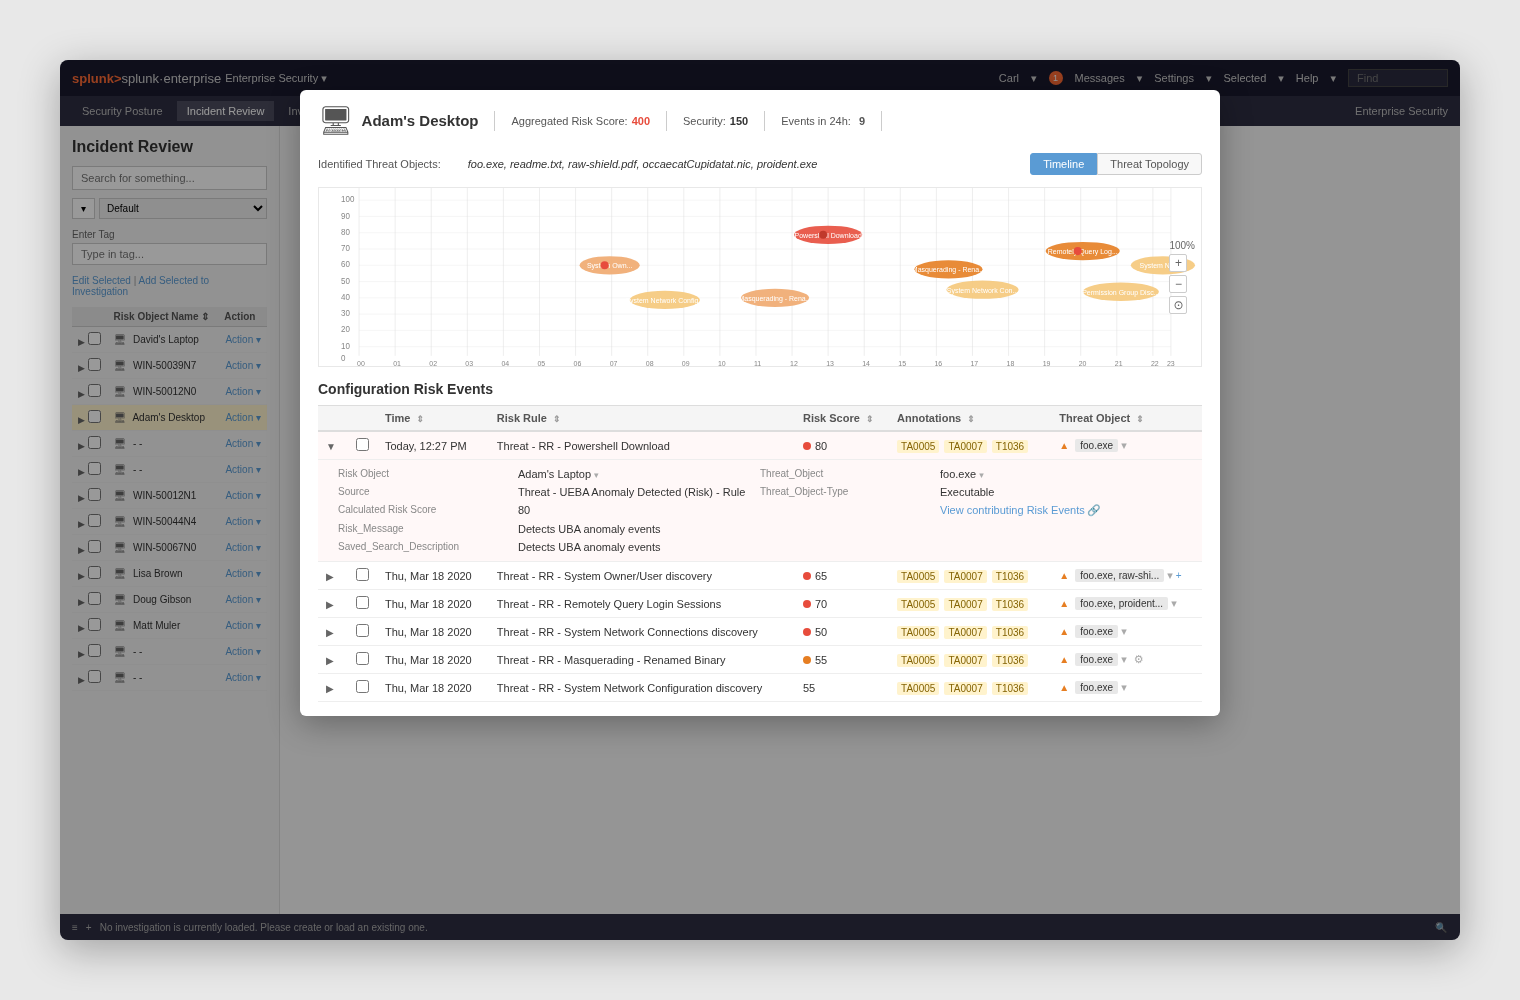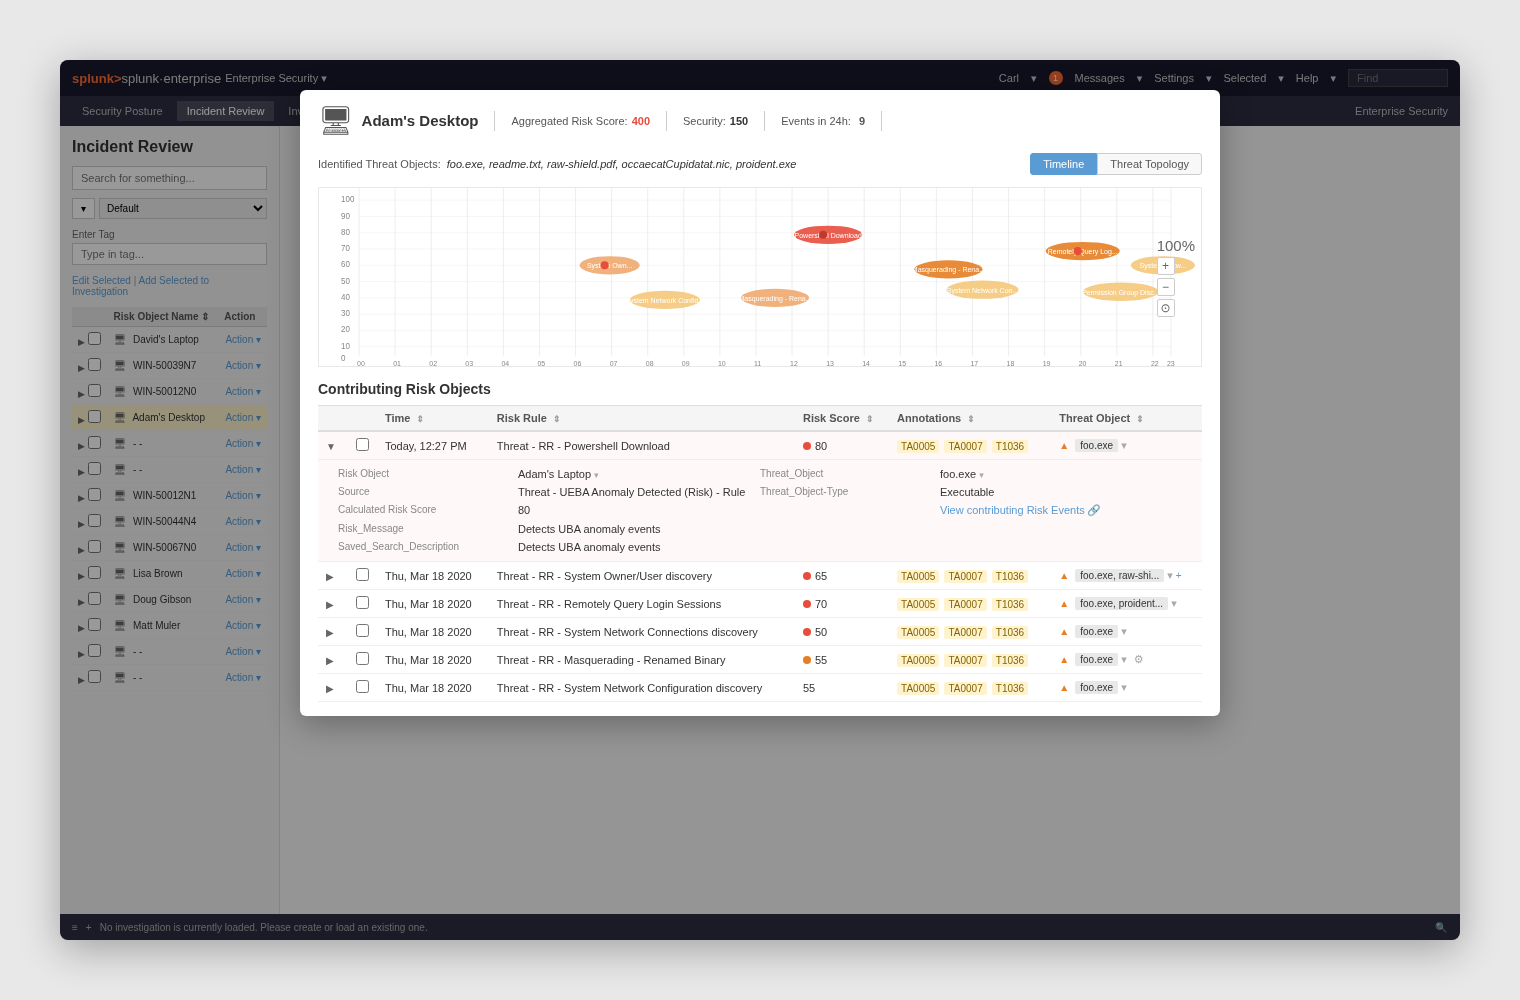--- a/index.html
+++ b/index.html
@@ -345,21 +345,21 @@
       border: 1px solid #ccc;
       cursor: pointer;
       display: flex;
       align-items: center;
       justify-content: center;
       font-size: 12px;
       color: #666;
       border-radius: 2px;
     }
     .zoom-pct {
-      font-size: 15px;
+      font-size: 10px;
       color: #666;
       text-align: center;
     }
 
     
     .contributing-title {
       font-size: 14px;
       font-weight: bold;
       color: #333;
       margin-bottom: 8px;
@@ -687,21 +687,21 @@
             <span class="risk-val-thresh">150</span>
           </div>
           <div class="divider-v"></div>
           <div class="risk-stat">
             <span>Events in 24h:</span>
             <span style="font-weight:bold;margin-left:4px">9</span>
           </div>
           <div class="divider-v"></div>
           <div class="risk-stat">
             <span class="threat-objects-label">Identified Threat Objects:</span>
-            <span class="threat-objects-val" style="margin-left:2px">foo.exe, readme.txt, raw-shield.pdf, occaecatCupidatat.nic, proident.exe</span>
+            <span class="threat-objects-val" style="margin-left:23px">foo.exe, readme.txt, raw-shield.pdf, occaecatCupidatat.nic, proident.exe</span>
           </div>
           <div class="view-tabs">
             <div class="view-tab active">Timeline</div>
             <div class="view-tab">Threat Topology</div>
           </div>
         </div>
 
         <div class="chart-container">
           <svg class="chart-svg" viewBox="0 0 880 175" preserveAspectRatio="none">
 
@@ -811,21 +811,21 @@
 
           
           <div class="chart-zoom">
             <span class="zoom-pct">100%</span>
             <div class="zoom-btn">+</div>
             <div class="zoom-btn">−</div>
             <div class="zoom-btn">⊙</div>
           </div>
         </div>
 
-        <div class="contributing-title">Contributing Risk Objects</div>
+        <div class="contributing-title">Configuration Risk Events</div>
 
         <table class="events-table">
           <thead>
             <tr>
               <th style="width:20px"></th>
               <th style="width:20px"></th>
               <th>Time <span class="sort-icon">⇕</span></th>
               <th>Risk Rule <span class="sort-icon">⇕</span></th>
               <th>Risk Score <span class="sort-icon">⇕</span></th>
               <th>Annotations <span class="sort-icon">⇕</span></th>

